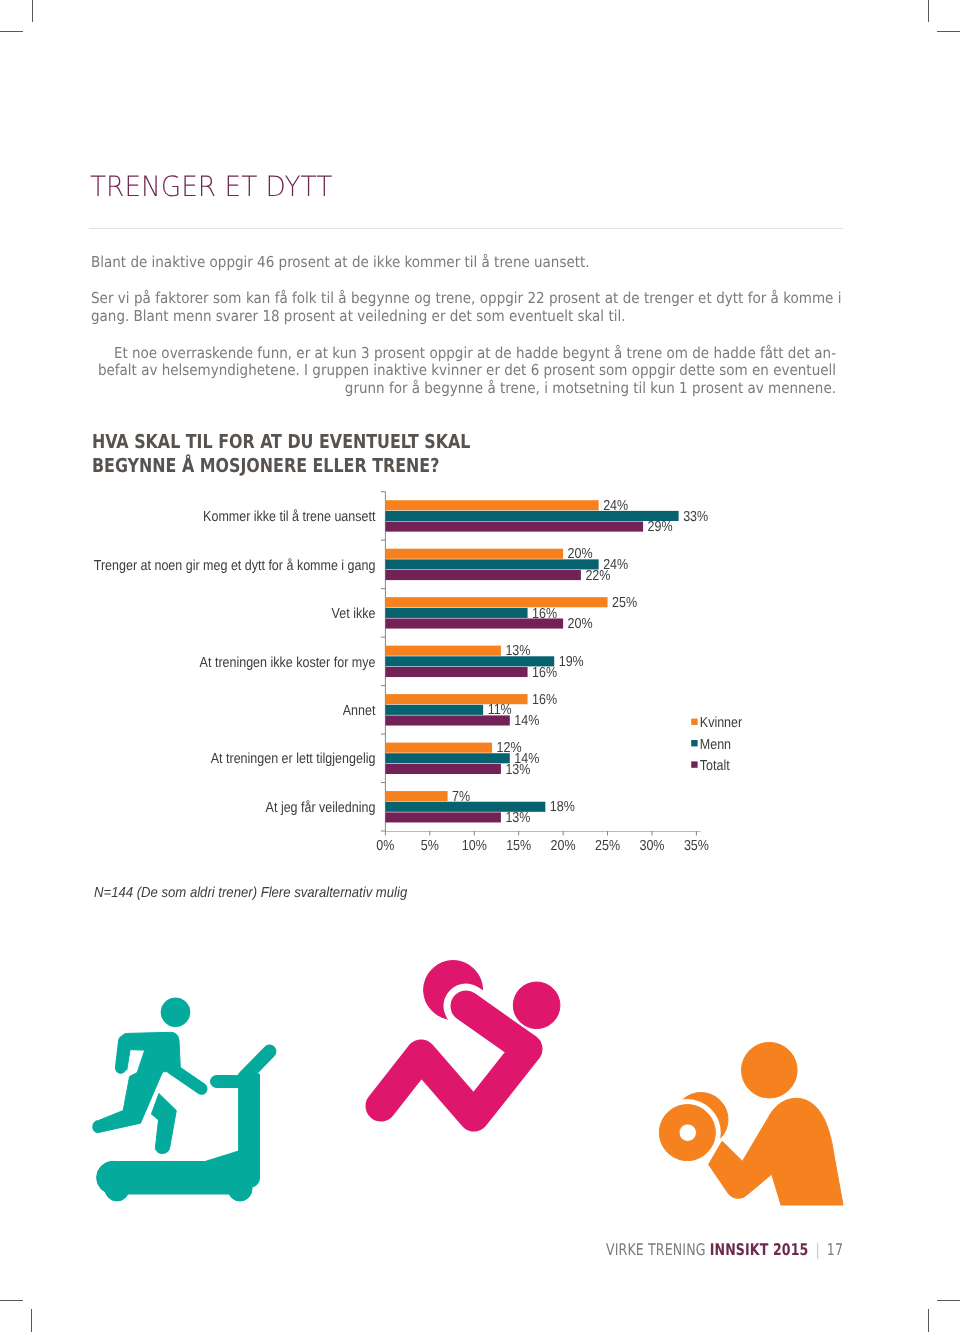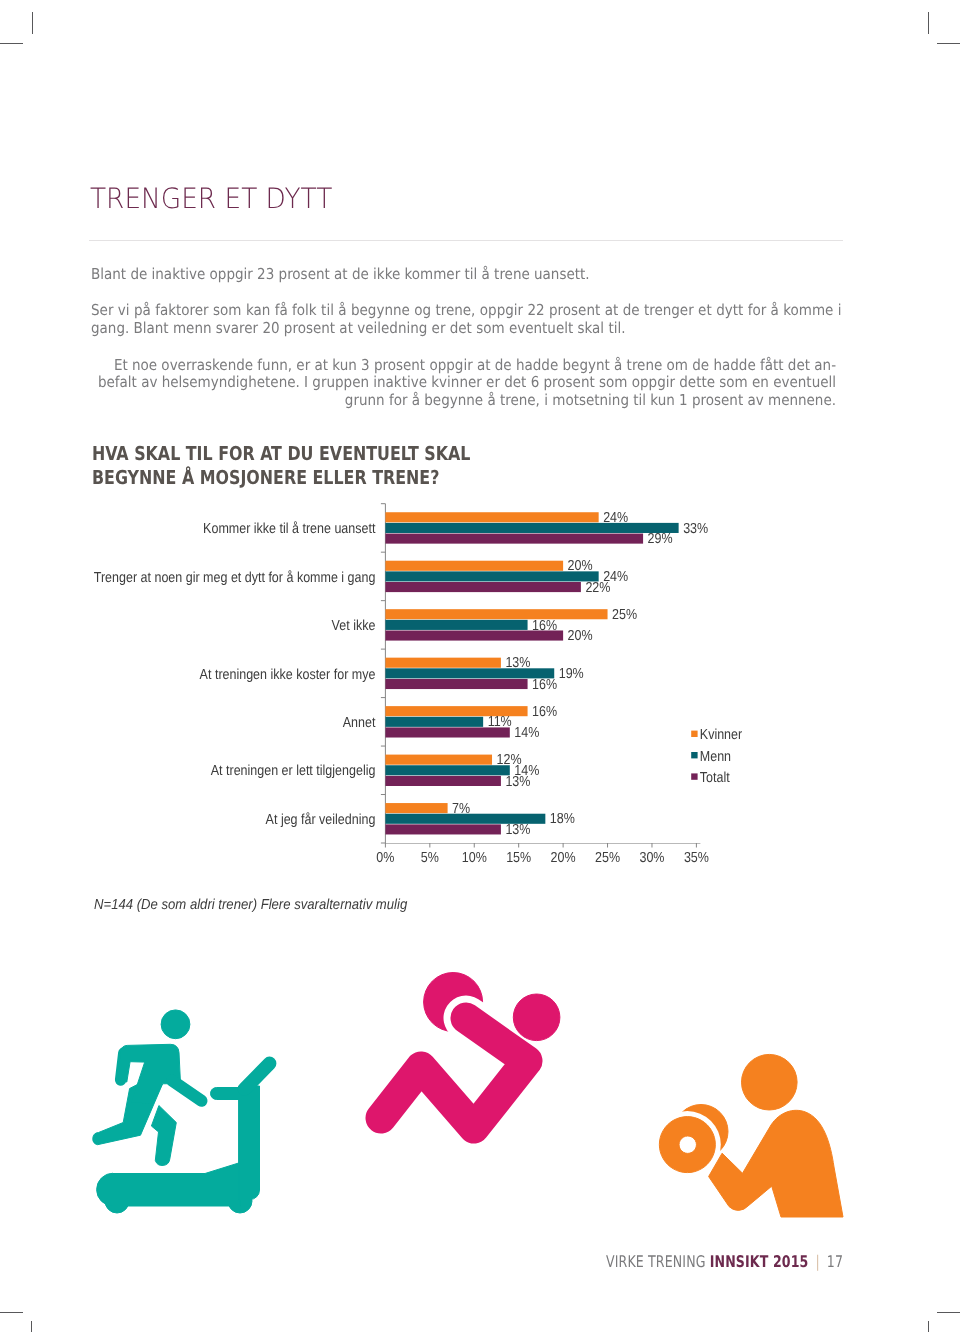--- a/index.html
+++ b/index.html
@@ -1,19 +1,19 @@
 <!DOCTYPE html>
 <html><head>
 <meta charset="utf-8">
 <style>
   html,body{margin:0;padding:0;}
   body{width:960px;height:1332px;background:#ffffff;position:relative;overflow:hidden;
        font-family:"DejaVu Sans",sans-serif;
        -webkit-font-smoothing:antialiased;text-rendering:geometricPrecision;}
-  .page{position:absolute;left:0;top:12px;width:960px;height:1053px;transform:translateZ(0);}
+  .page{position:absolute;left:0;top:0;width:960px;height:1053px;transform:translateZ(0);}
 
   
   .cropmark{position:absolute;background:#58585a;}
 
   
   #page-title{position:absolute;left:90.3px;top:171.8px;font-size:28px;line-height:30px;
       letter-spacing:0;color:#6d2a4e;font-weight:200;white-space:nowrap;
       transform:scaleX(0.941);transform-origin:0 0;
       font-family:"DejaVu Sans",sans-serif;}
   #title-rule{position:absolute;left:89px;top:228px;width:754px;height:1px;background:#e4e2e3;}
@@ -53,22 +53,22 @@
   <div class="cropmark" style="left:928px;top:0;width:1px;height:22px;"></div>
   <div class="cropmark" style="left:937px;top:31px;width:23px;height:1px;"></div>
   <div class="cropmark" style="left:937px;top:1300px;width:23px;height:1px;"></div>
   <div class="cropmark" style="left:928px;top:1309px;width:1px;height:23px;"></div>
   <div class="cropmark" style="left:0;top:1300px;width:23px;height:1px;"></div>
   <div class="cropmark" style="left:31px;top:1309px;width:1px;height:23px;"></div>
 
   <div id="page-title">TRENGER ET DYTT</div>
   <div id="title-rule"></div>
 
-  <div class="body-block" style="left:91px;top:254px;width:754px;">Blant de inaktive oppgir 23 prosent at de ikke kommer til å trene uansett.</div>
-  <div class="body-block" style="left:91px;top:290px;width:750.6px;">Ser vi på faktorer som kan få folk til å begynne og trene, oppgir 22 prosent at de trenger et dytt for å komme i gang. Blant menn svarer 20 prosent at veiledning er det som eventuelt skal til.</div>
+  <div class="body-block" style="left:91px;top:254px;width:754px;">Blant de inaktive oppgir 46 prosent at de ikke kommer til å trene uansett.</div>
+  <div class="body-block" style="left:91px;top:290px;width:750.6px;">Ser vi på faktorer som kan få folk til å begynne og trene, oppgir 22 prosent at de trenger et dytt for å komme i gang. Blant menn svarer 18 prosent at veiledning er det som eventuelt skal til.</div>
   <div class="body-block" style="left:91px;top:344.5px;width:745px;text-align:right;">Et noe overraskende funn, er at kun 3 prosent oppgir at de hadde begynt å trene om de hadde fått det an­befalt av helsemyndighetene. I gruppen inaktive kvinner er det 6 prosent som oppgir dette som en eventuell grunn for å begynne å trene, i motsetning til kun 1 prosent av mennene.</div>
 
   <div id="sub-heading">HVA SKAL TIL FOR AT DU EVENTUELT SKAL BEGYNNE Å MOSJONERE ELLER TRENE?</div>
 
   <svg id="chart" viewBox="0 0 960 1332" width="960" height="1332">
       <path d="M385.4 491.7 L385.4 831" stroke="#868686" stroke-width="1" fill="none"></path>
       <path d="M385.4 831.5 L700.4 831.5" stroke="#b9b9b9" stroke-width="1" fill="none"></path>
       <path d="M380.9 491.7 L385.4 491.7" stroke="#868686" stroke-width="1" fill="none"></path>
       <path d="M380.9 540.1714285714286 L385.4 540.1714285714286" stroke="#868686" stroke-width="1" fill="none"></path>
       <path d="M380.9 588.6428571428571 L385.4 588.6428571428571" stroke="#868686" stroke-width="1" fill="none"></path>

